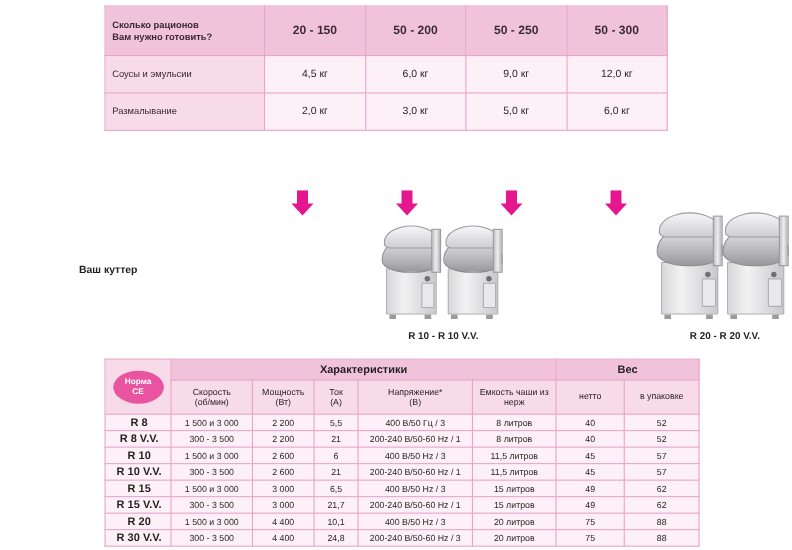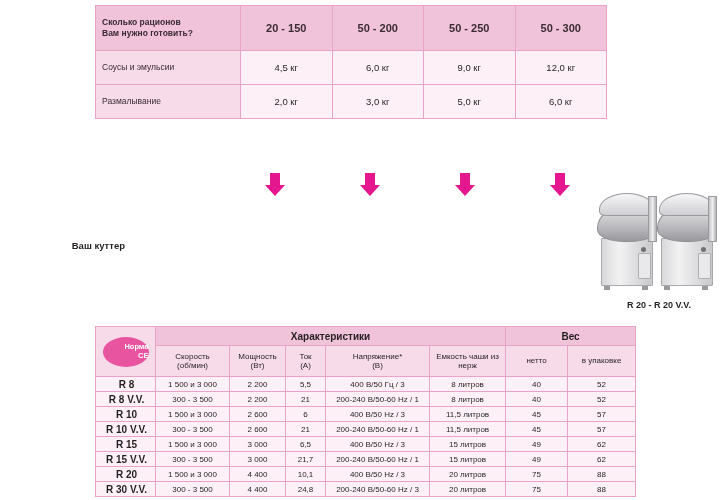--- a/index.html
+++ b/index.html
@@ -215,21 +215,21 @@
     height: 30px;
     margin: 0 auto;
     border-radius: 50%;
     background: #e8549f;
     color: #ffffff;
     font-size: 7.5px;
     font-weight: bold;
     line-height: 1.1;
     display: flex;
     flex-direction: column;
-    align-items: flex-end;
+    align-items: center;
     justify-content: center;
   }
 </style>
 </head>
 <body>
 
 <table class="top-table">
   <tbody id="top-table-body">
       <tr class="head-row">
         <td class="label-cell">Сколько рационов<br>Вам нужно готовить?</td>
@@ -276,20 +276,43 @@
         <polygon points="6,0 16,0 16,12 21,12 11,23 1,12 6,12" fill="#e5178e"></polygon>
       </svg>
   </div>
 </div>
 
 <div class="your-cutter">Ваш куттер</div>
 
 <div class="machines">
 
 
+  <div class="machine-group" style="left:244px;width:128px;">
+    <div class="m" style="left:6px;width:58px;height:90px;">
+      <div class="base" style="left:6px;width:44px;height:40px;"></div>
+      <div class="panel" style="left:38px;bottom:6px;width:10px;height:21px;"></div>
+      <div class="knob" style="left:41px;bottom:30px;width:5px;height:5px;"></div>
+      <div class="bowl" style="left:2px;bottom:38px;width:52px;height:30px;"></div>
+      <div class="lid" style="left:4px;bottom:60px;width:48px;height:19px;"></div>
+      <div class="column" style="left:47px;bottom:38px;width:7px;height:38px;"></div>
+      <div class="foot" style="left:9px;width:6px;"></div>
+      <div class="foot" style="left:41px;width:6px;"></div>
+    </div>
+    <div class="m" style="left:62px;width:58px;height:90px;">
+      <div class="base" style="left:6px;width:44px;height:40px;"></div>
+      <div class="panel" style="left:38px;bottom:6px;width:10px;height:21px;"></div>
+      <div class="knob" style="left:41px;bottom:30px;width:5px;height:5px;"></div>
+      <div class="bowl" style="left:2px;bottom:38px;width:52px;height:30px;"></div>
+      <div class="lid" style="left:4px;bottom:60px;width:48px;height:19px;"></div>
+      <div class="column" style="left:47px;bottom:38px;width:7px;height:38px;"></div>
+      <div class="foot" style="left:9px;width:6px;"></div>
+      <div class="foot" style="left:41px;width:6px;"></div>
+    </div>
+    <div class="machine-caption" style="left:0;">R 10 - R 10 V.V.</div>
+  </div>
 
 
   <div class="machine-group" style="left:500px;width:128px;">
     <div class="m" style="left:0px;width:64px;height:100px;">
       <div class="base" style="left:6px;width:50px;height:46px;"></div>
       <div class="panel" style="left:43px;bottom:7px;width:11px;height:24px;"></div>
       <div class="knob" style="left:46px;bottom:34px;width:5px;height:5px;"></div>
       <div class="bowl" style="left:2px;bottom:44px;width:58px;height:34px;"></div>
       <div class="lid" style="left:4px;bottom:70px;width:54px;height:21px;"></div>
       <div class="column" style="left:53px;bottom:44px;width:7px;height:44px;"></div>

